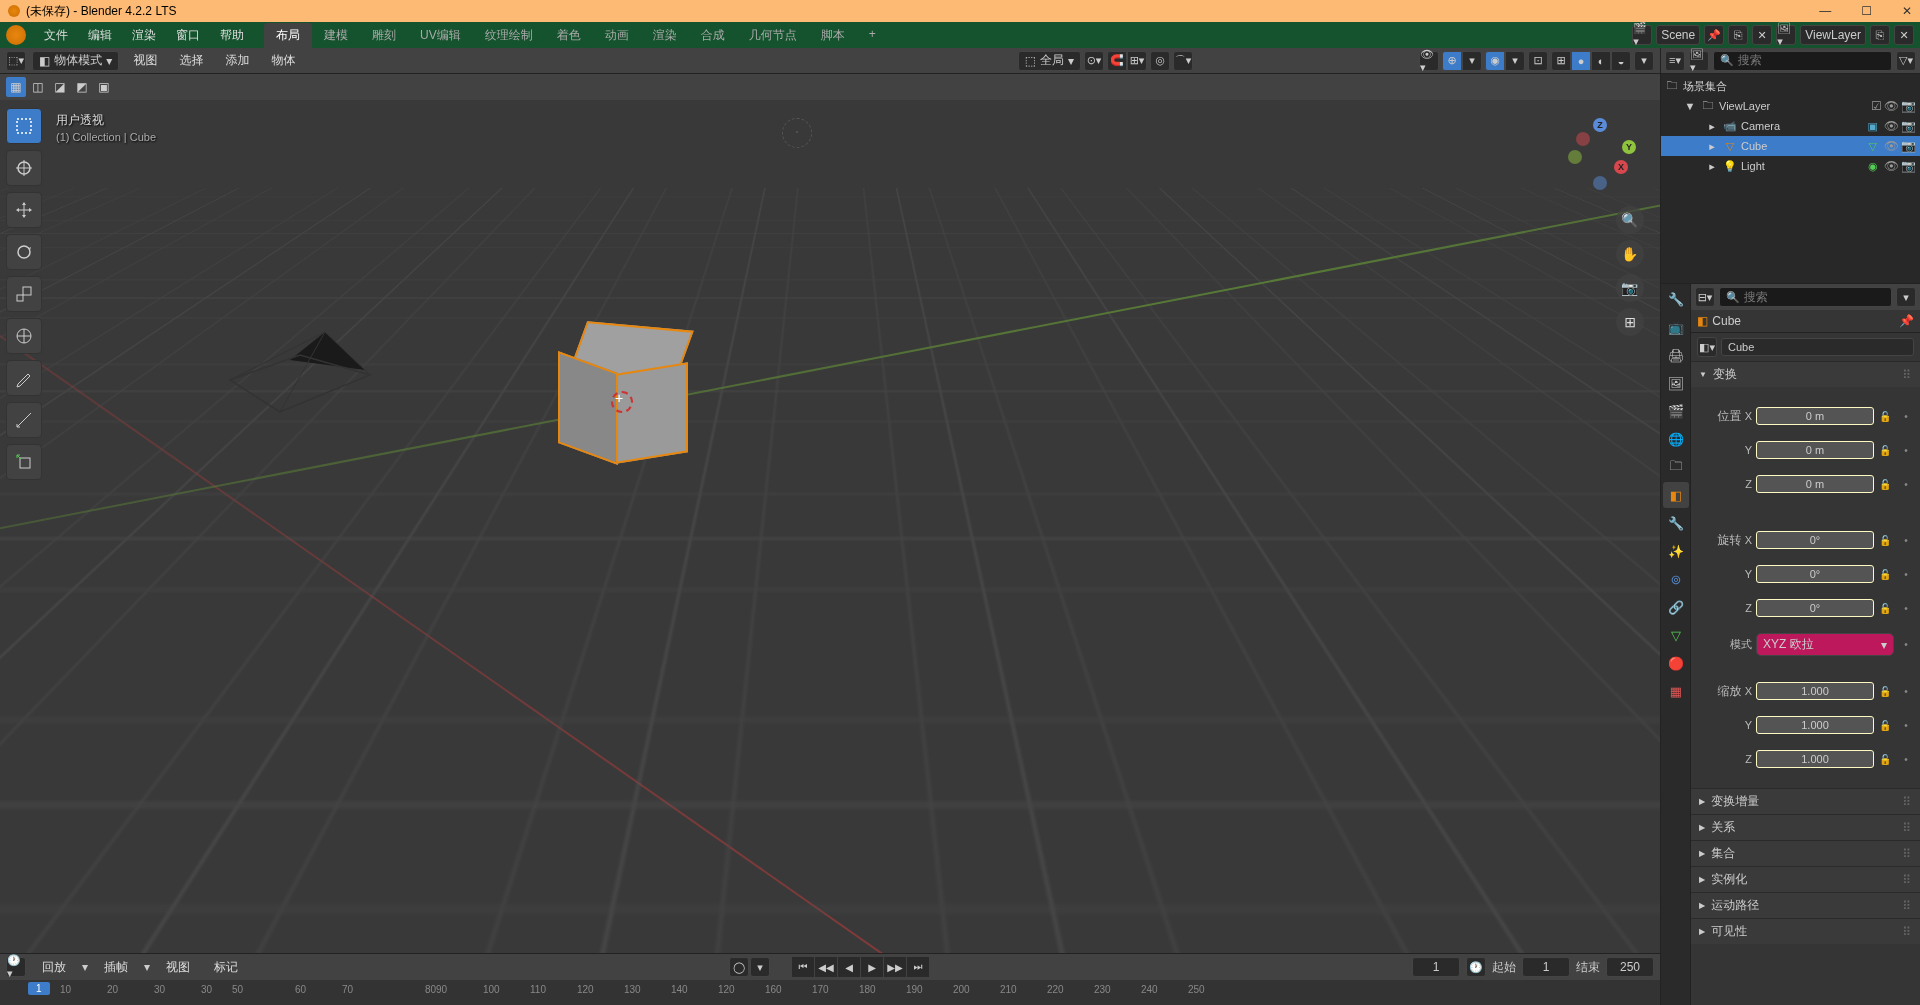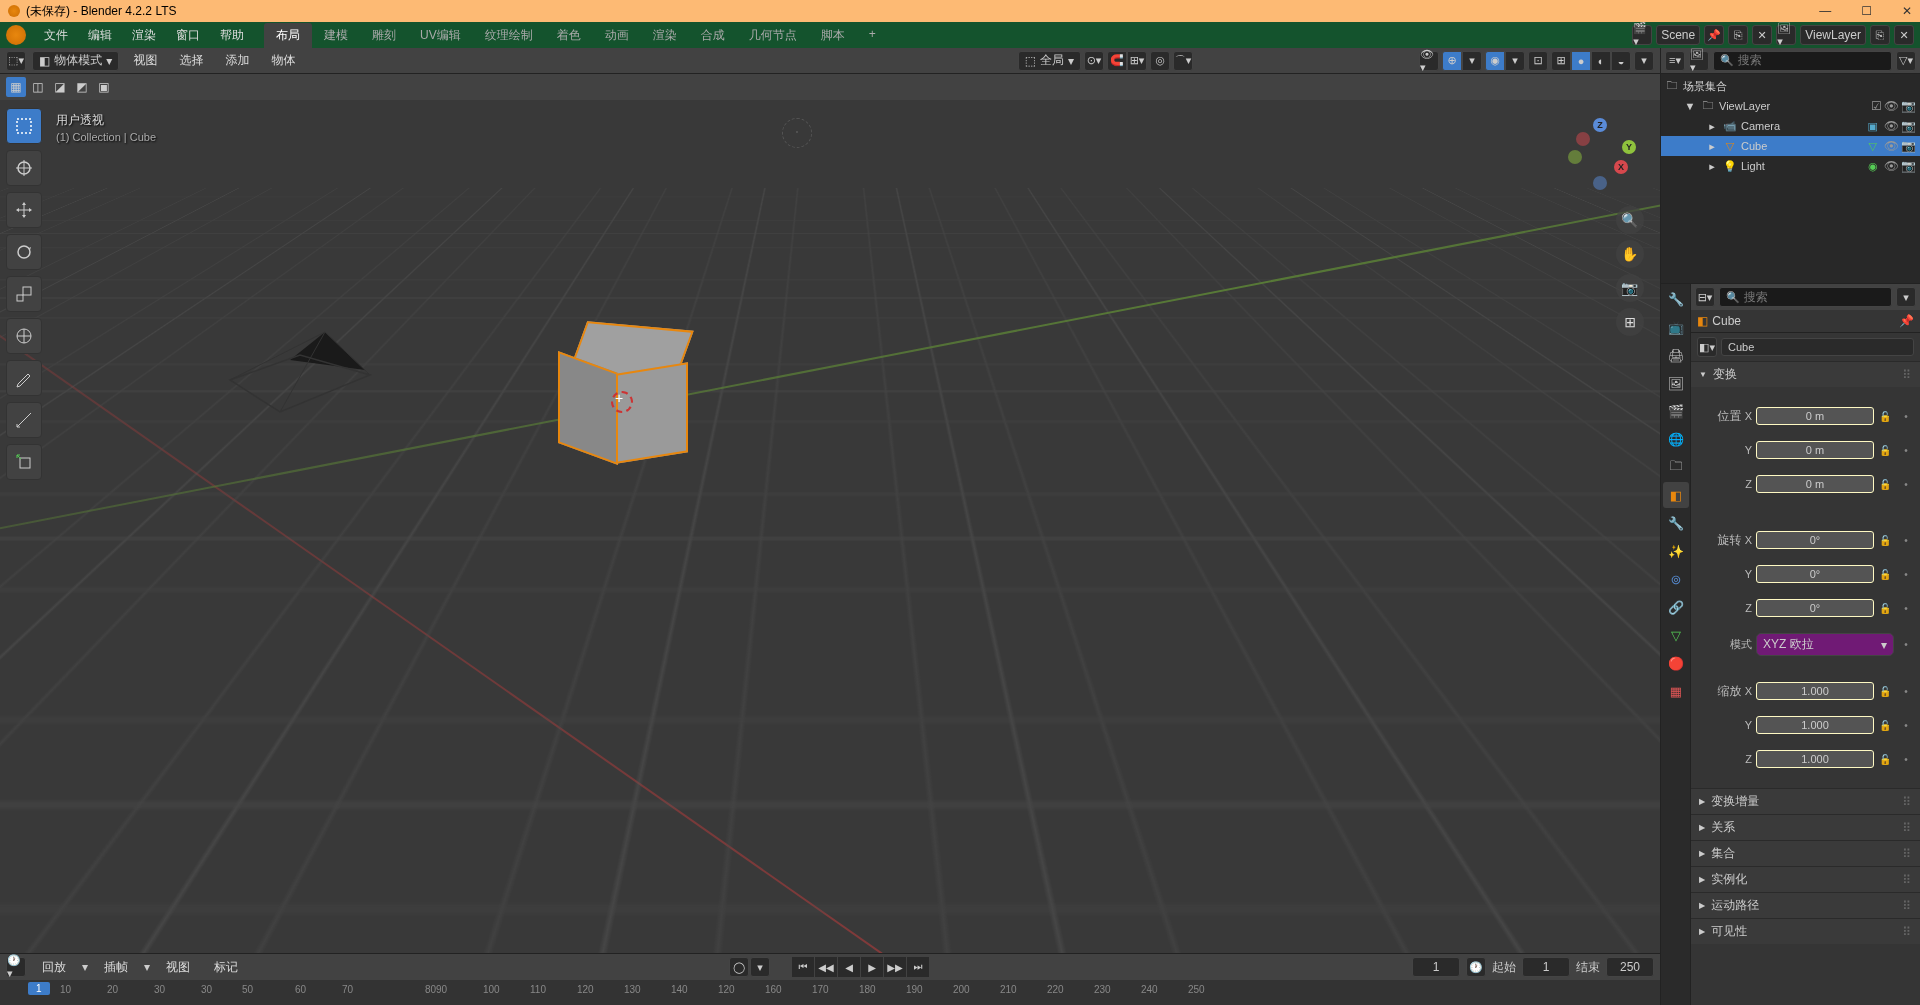--- a/index.html
+++ b/index.html
@@ -104,21 +104,21 @@
 .panel-title { display:flex; align-items:center; padding:4px 8px; background:#3a3a3a; cursor:pointer; font-size:11px; gap:6px; }
 .panel-title::before { content:'▼'; font-size:8px; }
 .panel-title.collapsed::before { content:'▶'; }
 .panel-drag { margin-left:auto; color:#666; letter-spacing:1px; }
 .panel-body { padding:4px 6px; }
 .prop-row { display:flex; align-items:center; gap:4px; margin:16px 0; }
 .prop-label { width:55px; text-align:right; font-size:11px; color:#bbb; }
 .prop-value { flex:1; background:#545454; border:1px solid #fef9c3; border-radius:3px; padding:2px 4px; text-align:center; font-size:11px; }
 .prop-lock,.prop-dot { width:16px; text-align:center; font-size:10px; color:#888; cursor:pointer; }
 .mode-row { display:flex; align-items:center; gap:4px; margin:4px 0; }
-.mode-sel { flex:1; background:#701a75; border:1px solid #444; border-radius:5px; padding:2px 6px; font-size:11px; display:flex; align-items:center; justify-content:space-between; }
+.mode-sel { flex:1; background:#be185d; border:1px solid #444; border-radius:5px; padding:2px 6px; font-size:11px; display:flex; align-items:center; justify-content:space-between; }
 svg { fill:currentColor; }
 </style>
 </head>
 <body>
 
 <div class="titlebar">
   <span class="logo"></span>
   <span>(未保存) - Blender 4.2.2 LTS</span>
   <div class="win-ctrl">
     <span>—</span>
@@ -338,21 +338,21 @@
           <span>结束</span>
           <div class="tl-field">250</div>
         </div>
       </div>
       <div class="tl-ruler">
         <div class="tl-current">1</div>
       <span class="tl-tick" style="left: 60px;">10</span>
           <span class="tl-tick" style="left: 107px;">20</span>
           <span class="tl-tick" style="left: 154px;">30</span>
           <span class="tl-tick" style="left: 201px;">30</span>
-          <span class="tl-tick" style="left: 242px;">50</span>
+          <span class="tl-tick" style="left: 232px;">50</span>
           <span class="tl-tick" style="left: 295px;">60</span>
           <span class="tl-tick" style="left: 342px;">70</span>
           <span class="tl-tick" style="left: 389px; margin-left: 36px;">80</span>
           <span class="tl-tick" style="left: 436px;">90</span>
           <span class="tl-tick" style="left: 483px;">100</span>
           <span class="tl-tick" style="left: 530px;">110</span>
           <span class="tl-tick" style="left: 577px;">120</span>
           <span class="tl-tick" style="left: 624px;">130</span>
           <span class="tl-tick" style="left: 671px;">140</span>
           <span class="tl-tick" style="left: 718px;">120</span>

